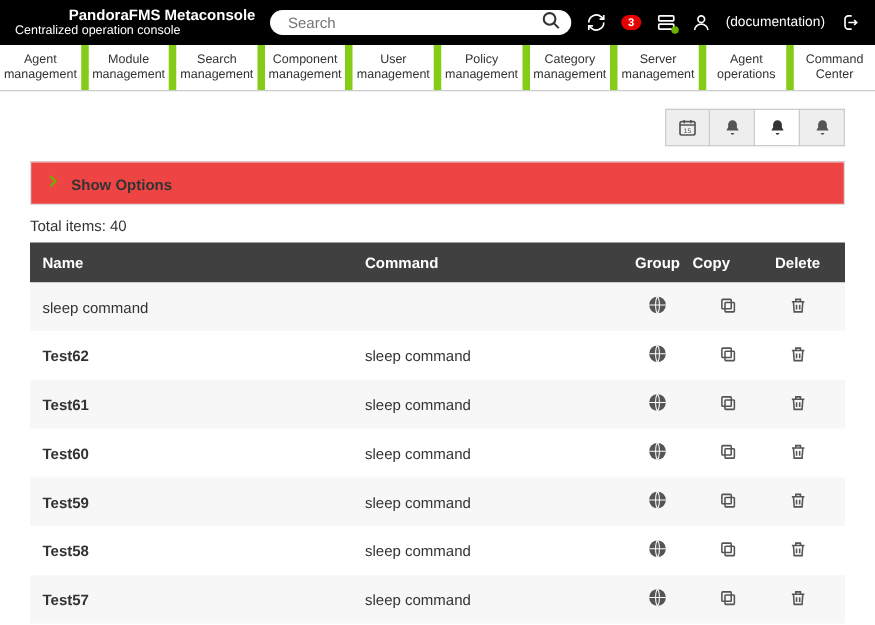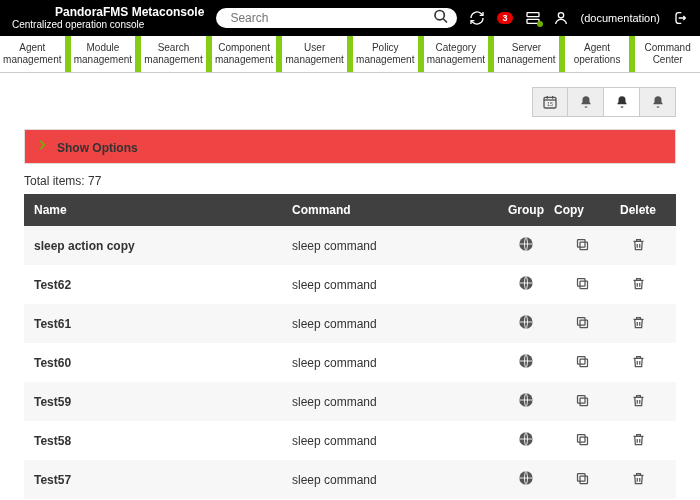--- a/index.html
+++ b/index.html
@@ -165,33 +165,32 @@
 
 <div class="showopt">
   <span class="showopt-chevron icon-svg">
     <svg width="14" height="14" viewBox="0 0 24 24" fill="none" stroke="#6db100" stroke-width="3">
         <polyline points="9 5 16 12 9 19"></polyline>
       </svg>
   </span>
   <span class="showopt-label">Show Options</span>
 </div>
 
-<div class="total">Total items: 77</div>
+<div class="total">Total items: 40</div>
 
 <div class="tbl">
   <div class="thead">
     <div class="col-name">Name</div>
     <div class="col-cmd">Command</div>
     <div class="col-grp">Group</div>
     <div class="col-copy">Copy</div>
     <div class="col-del">Delete</div>
   </div>
   <div class="tbody" id="tbody">
       <div class="trow">
-        <div class="rname">sleep action copy</div>
         <div class="rcmd">sleep command</div>
         <div class="rgrp"><svg width="16" height="16" viewBox="0 0 24 24" fill="#555">
             <circle cx="12" cy="12" r="10" fill="#555"></circle>
             <path d="M2 12h20M12 2c3 3 3 17 0 20M12 2c-3 3-3 17 0 20" stroke="#fff" stroke-width="1.3" fill="none"></path>
           </svg></div>
         <div class="rcopy"><svg width="15" height="15" viewBox="0 0 24 24" fill="none" stroke="#555" stroke-width="2">
             <rect x="8" y="8" width="12" height="12" rx="1"></rect>
             <rect x="4" y="4" width="12" height="12" rx="1"></rect>
           </svg></div>
         <div class="rdel"><svg width="15" height="15" viewBox="0 0 24 24" fill="none" stroke="#555" stroke-width="2">

